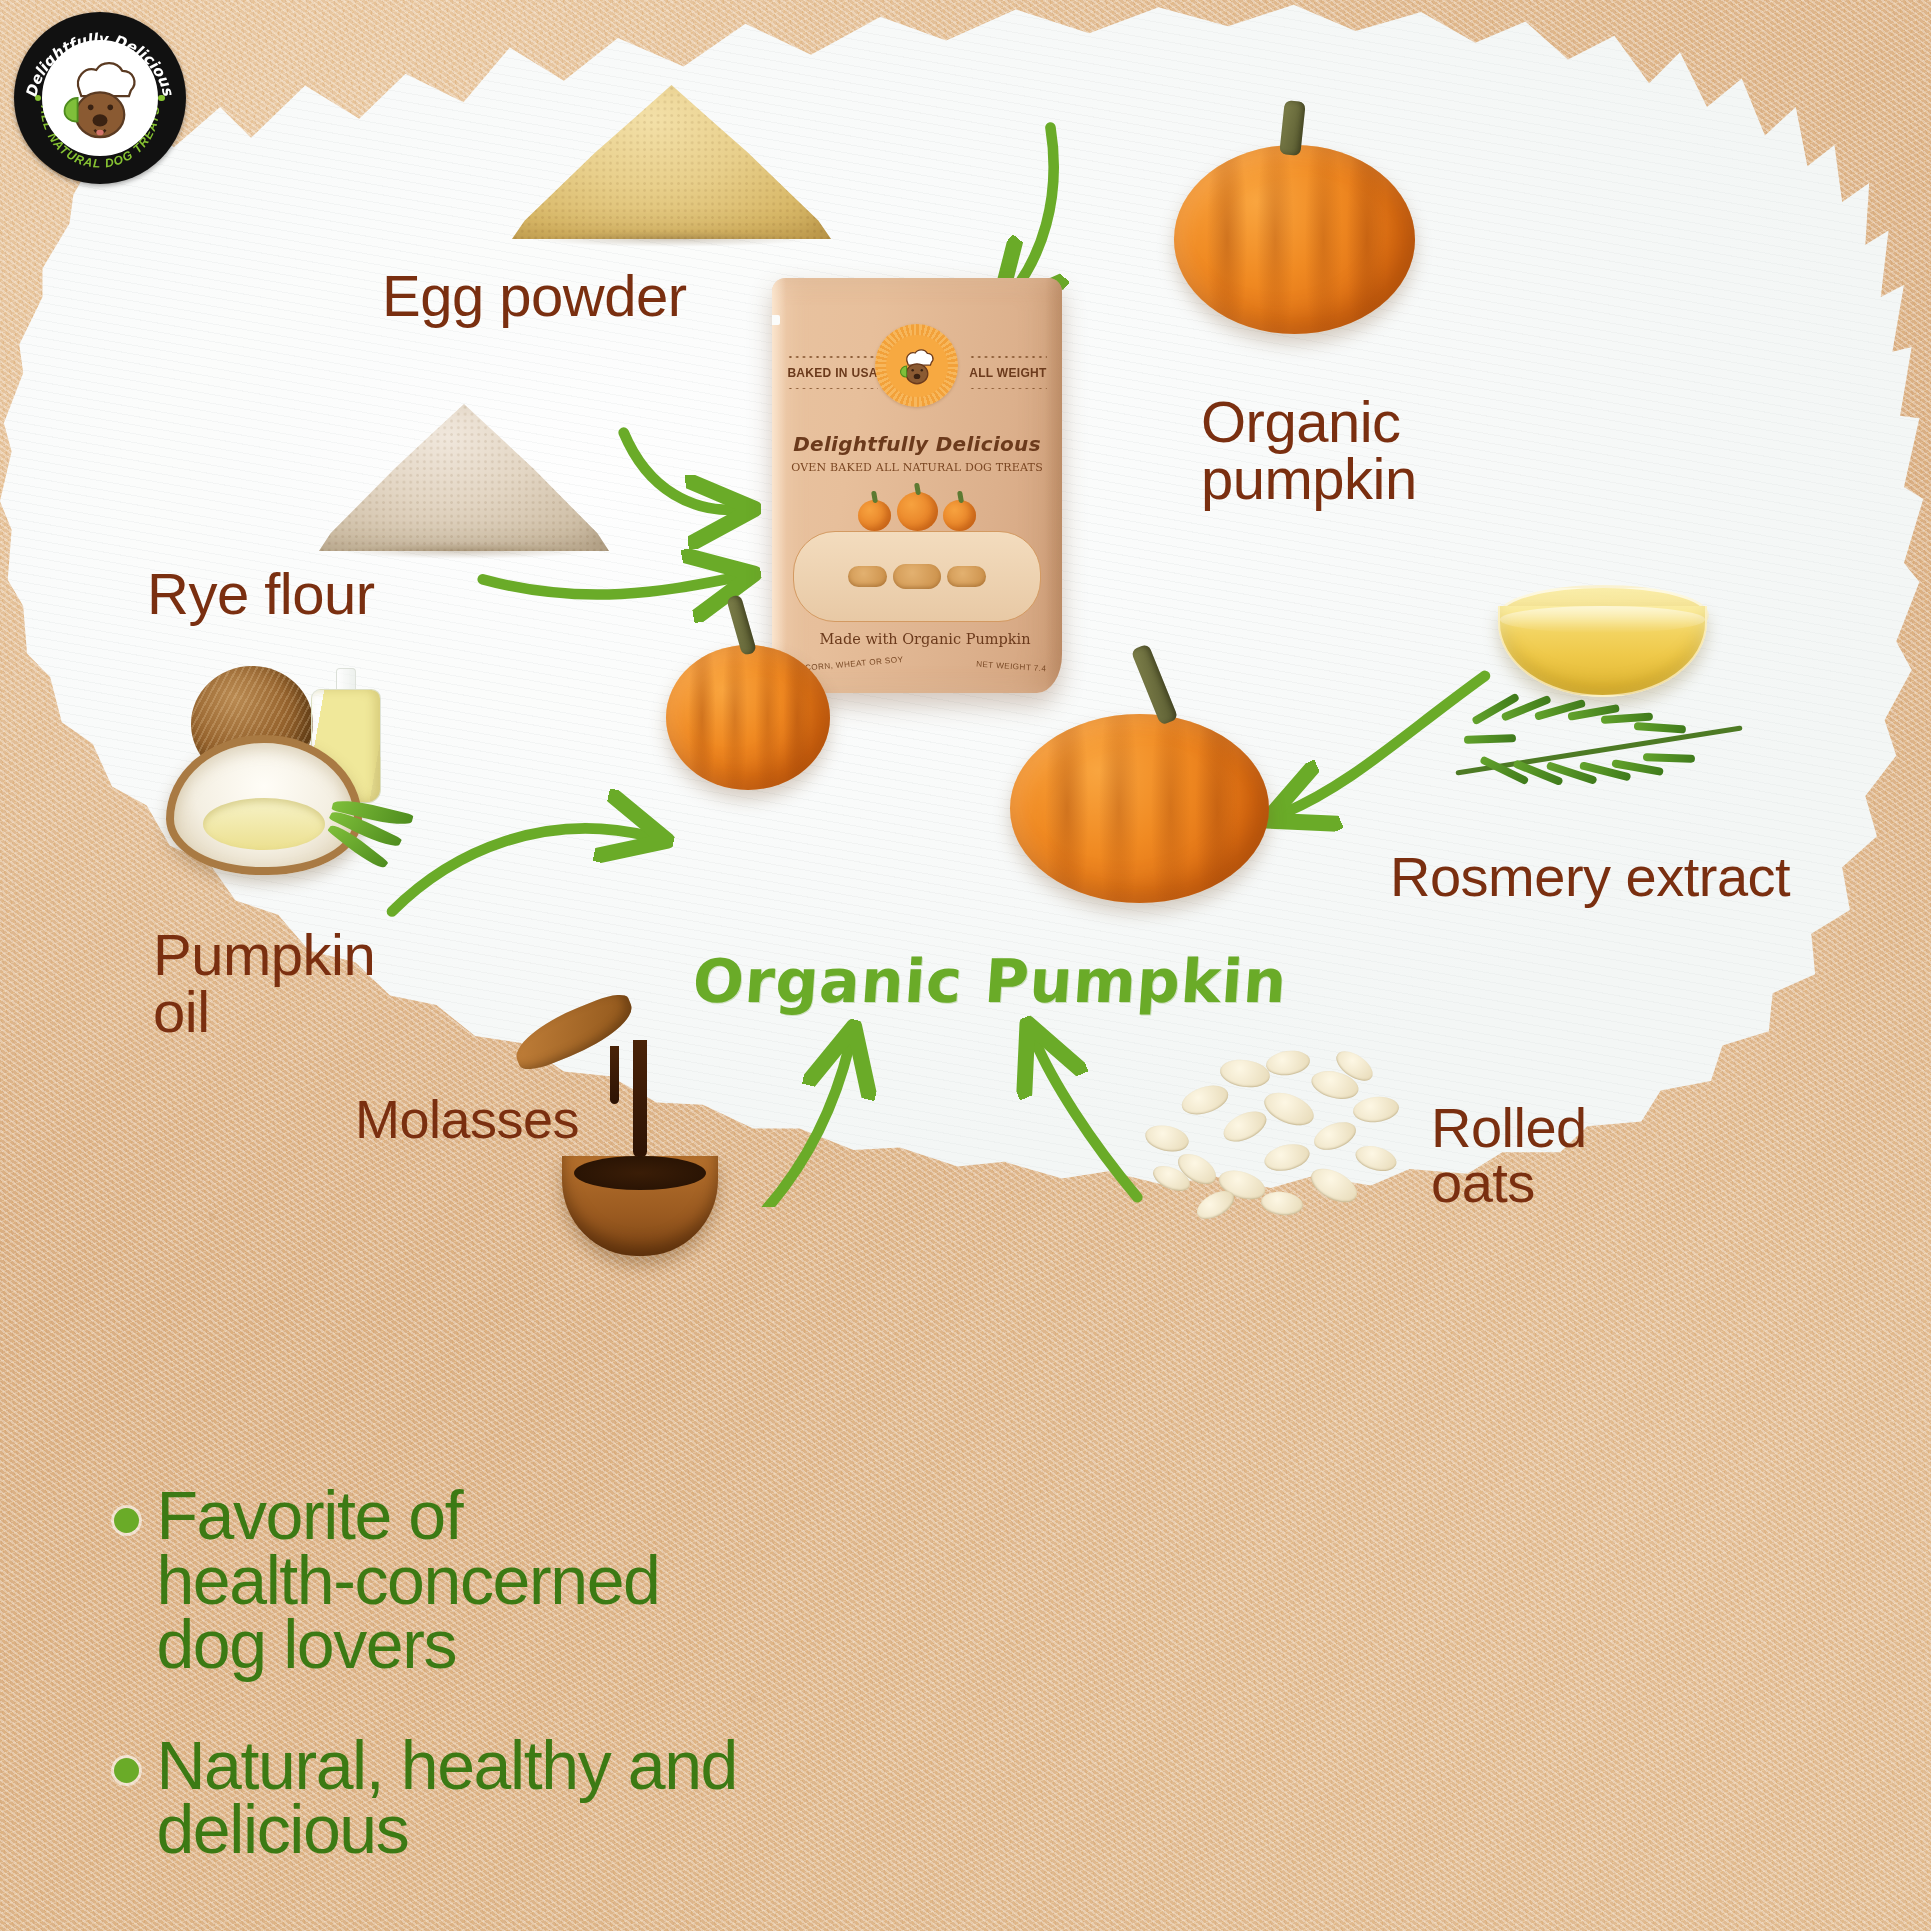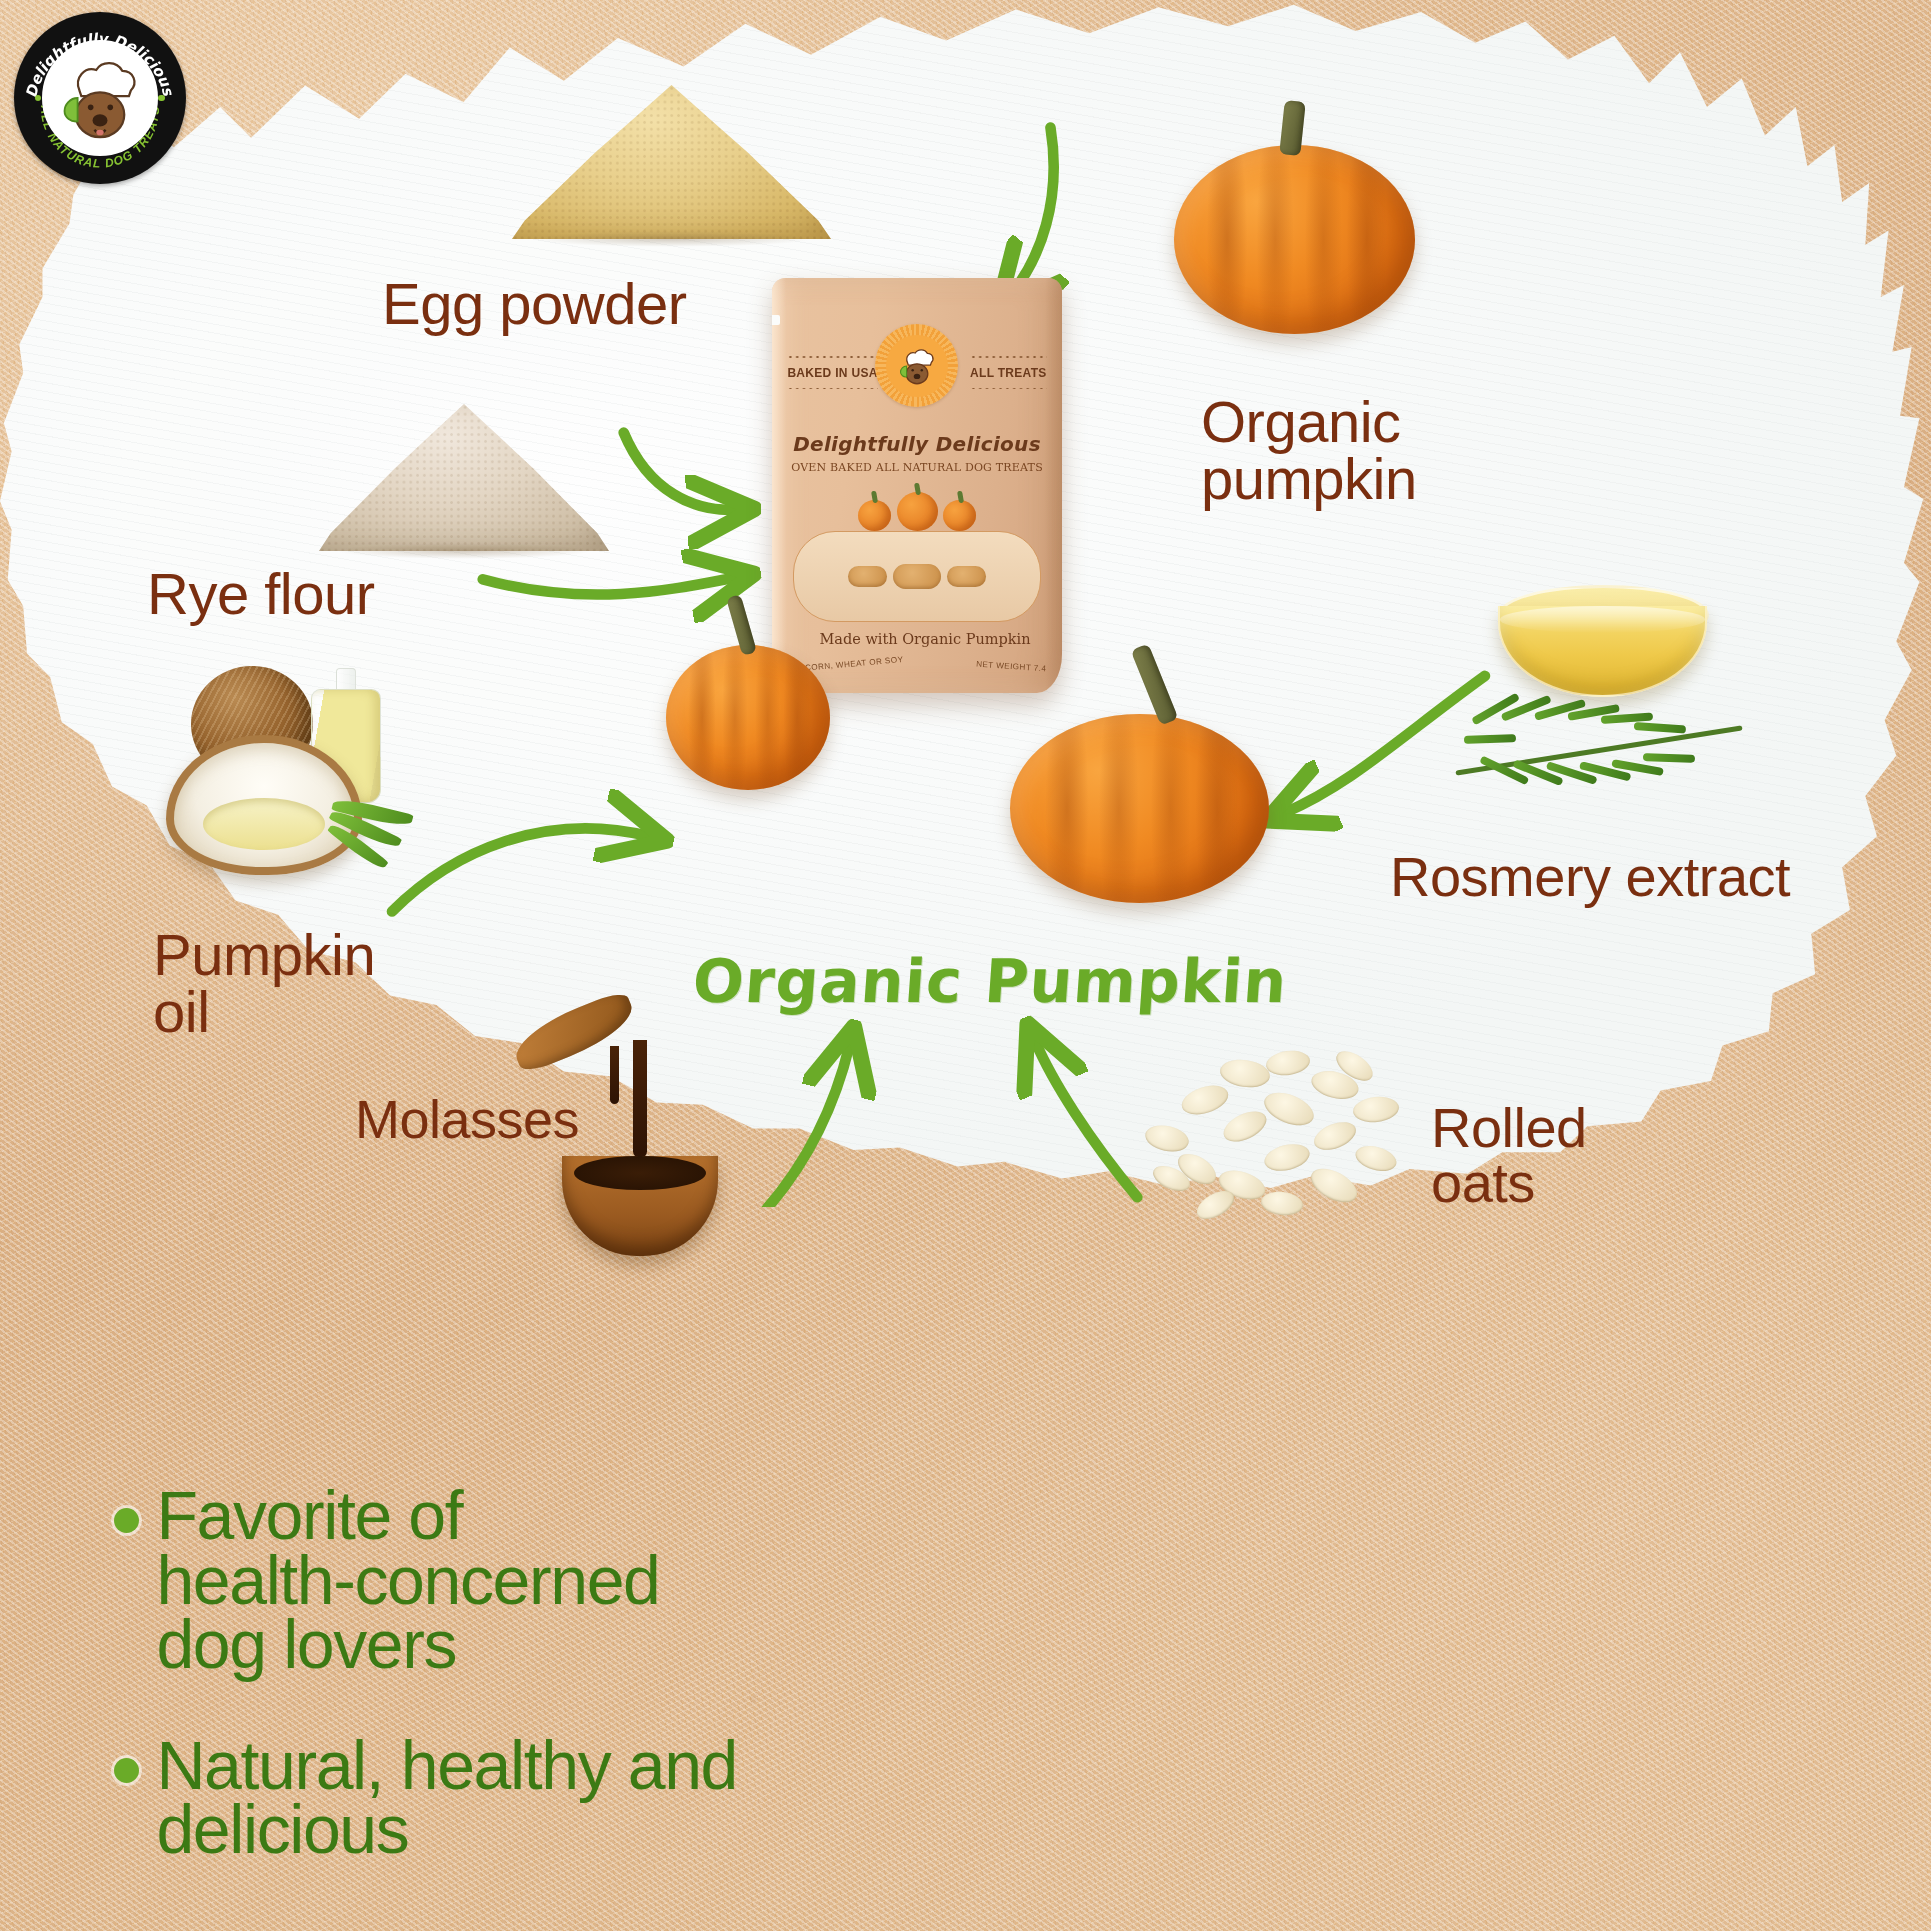--- a/index.html
+++ b/index.html
@@ -437,21 +437,21 @@
     <div class="oat" style="left:197px;top:13.5px;width:41px;height:22px;transform:rotate(34deg)"></div>
   </div>
 
   <div class="pouch">
     <div class="pouch-seam"></div>
     <div class="pouch-seam-r"></div>
     <div class="pouch-notch"></div>
 
     <div class="band">
       <span class="band-txt">BAKED IN USA</span>
-      <span class="band-txt">ALL TREATS</span>
+      <span class="band-txt">ALL WEIGHT</span>
     </div>
 
     <div class="starburst">
       <div class="starburst-face">
         <svg viewBox="0 0 120 120" width="52" height="52">
           <path d="M38 52c-6-14 6-26 18-22 6-10 22-10 28 1 12 0 17 13 9 21l-2 6H40z" fill="#fff" stroke="#6b3a1c" stroke-width="3"></path>
           <ellipse cx="60" cy="78" rx="25" ry="23" fill="#8a5a32" stroke="#6b3a1c" stroke-width="3"></ellipse>
           <path d="M36 60c-8 0-14 7-14 14s7 12 14 11z" fill="#7fbf3a" stroke="#4e8c1e" stroke-width="2.4"></path>
           <ellipse cx="60" cy="84" rx="7.5" ry="6" fill="#3a2212"></ellipse>
           <circle cx="50" cy="70" r="2.8" fill="#3a2212"></circle>
@@ -473,21 +473,21 @@
       <span class="biscuit s"></span>
         <span class="biscuit"></span>
         <span class="biscuit s"></span>
     </div>
 
     <div class="made-with">Made with Organic Pumpkin</div>
     <div class="fine-l">NO CORN, WHEAT OR SOY</div>
     <div class="fine-r">NET WEIGHT 7.4</div>
   </div>
 
-  <div class="ing-label" style="left:382px;top:268px;font-size:58px;margin-top:8px;">Egg powder</div>
+  <div class="ing-label" style="left:382px;top:268px;font-size:58px;">Egg powder</div>
   <div class="ing-label" style="left:147px;top:566px;font-size:58px;">Rye flour</div>
   <div class="ing-label" style="left:153px;top:927px;font-size:58px;">Pumpkin
 oil</div>
   <div class="ing-label" style="left:355px;top:1093px;font-size:54px;">Molasses</div>
   <div class="ing-label" style="left:1201px;top:394px;font-size:58px;">Organic
 pumpkin</div>
   <div class="ing-label" style="left:1390px;top:850px;font-size:56px;">Rosmery extract</div>
   <div class="ing-label" style="left:1431px;top:1101px;font-size:56px;">Rolled
 oats</div>
 

